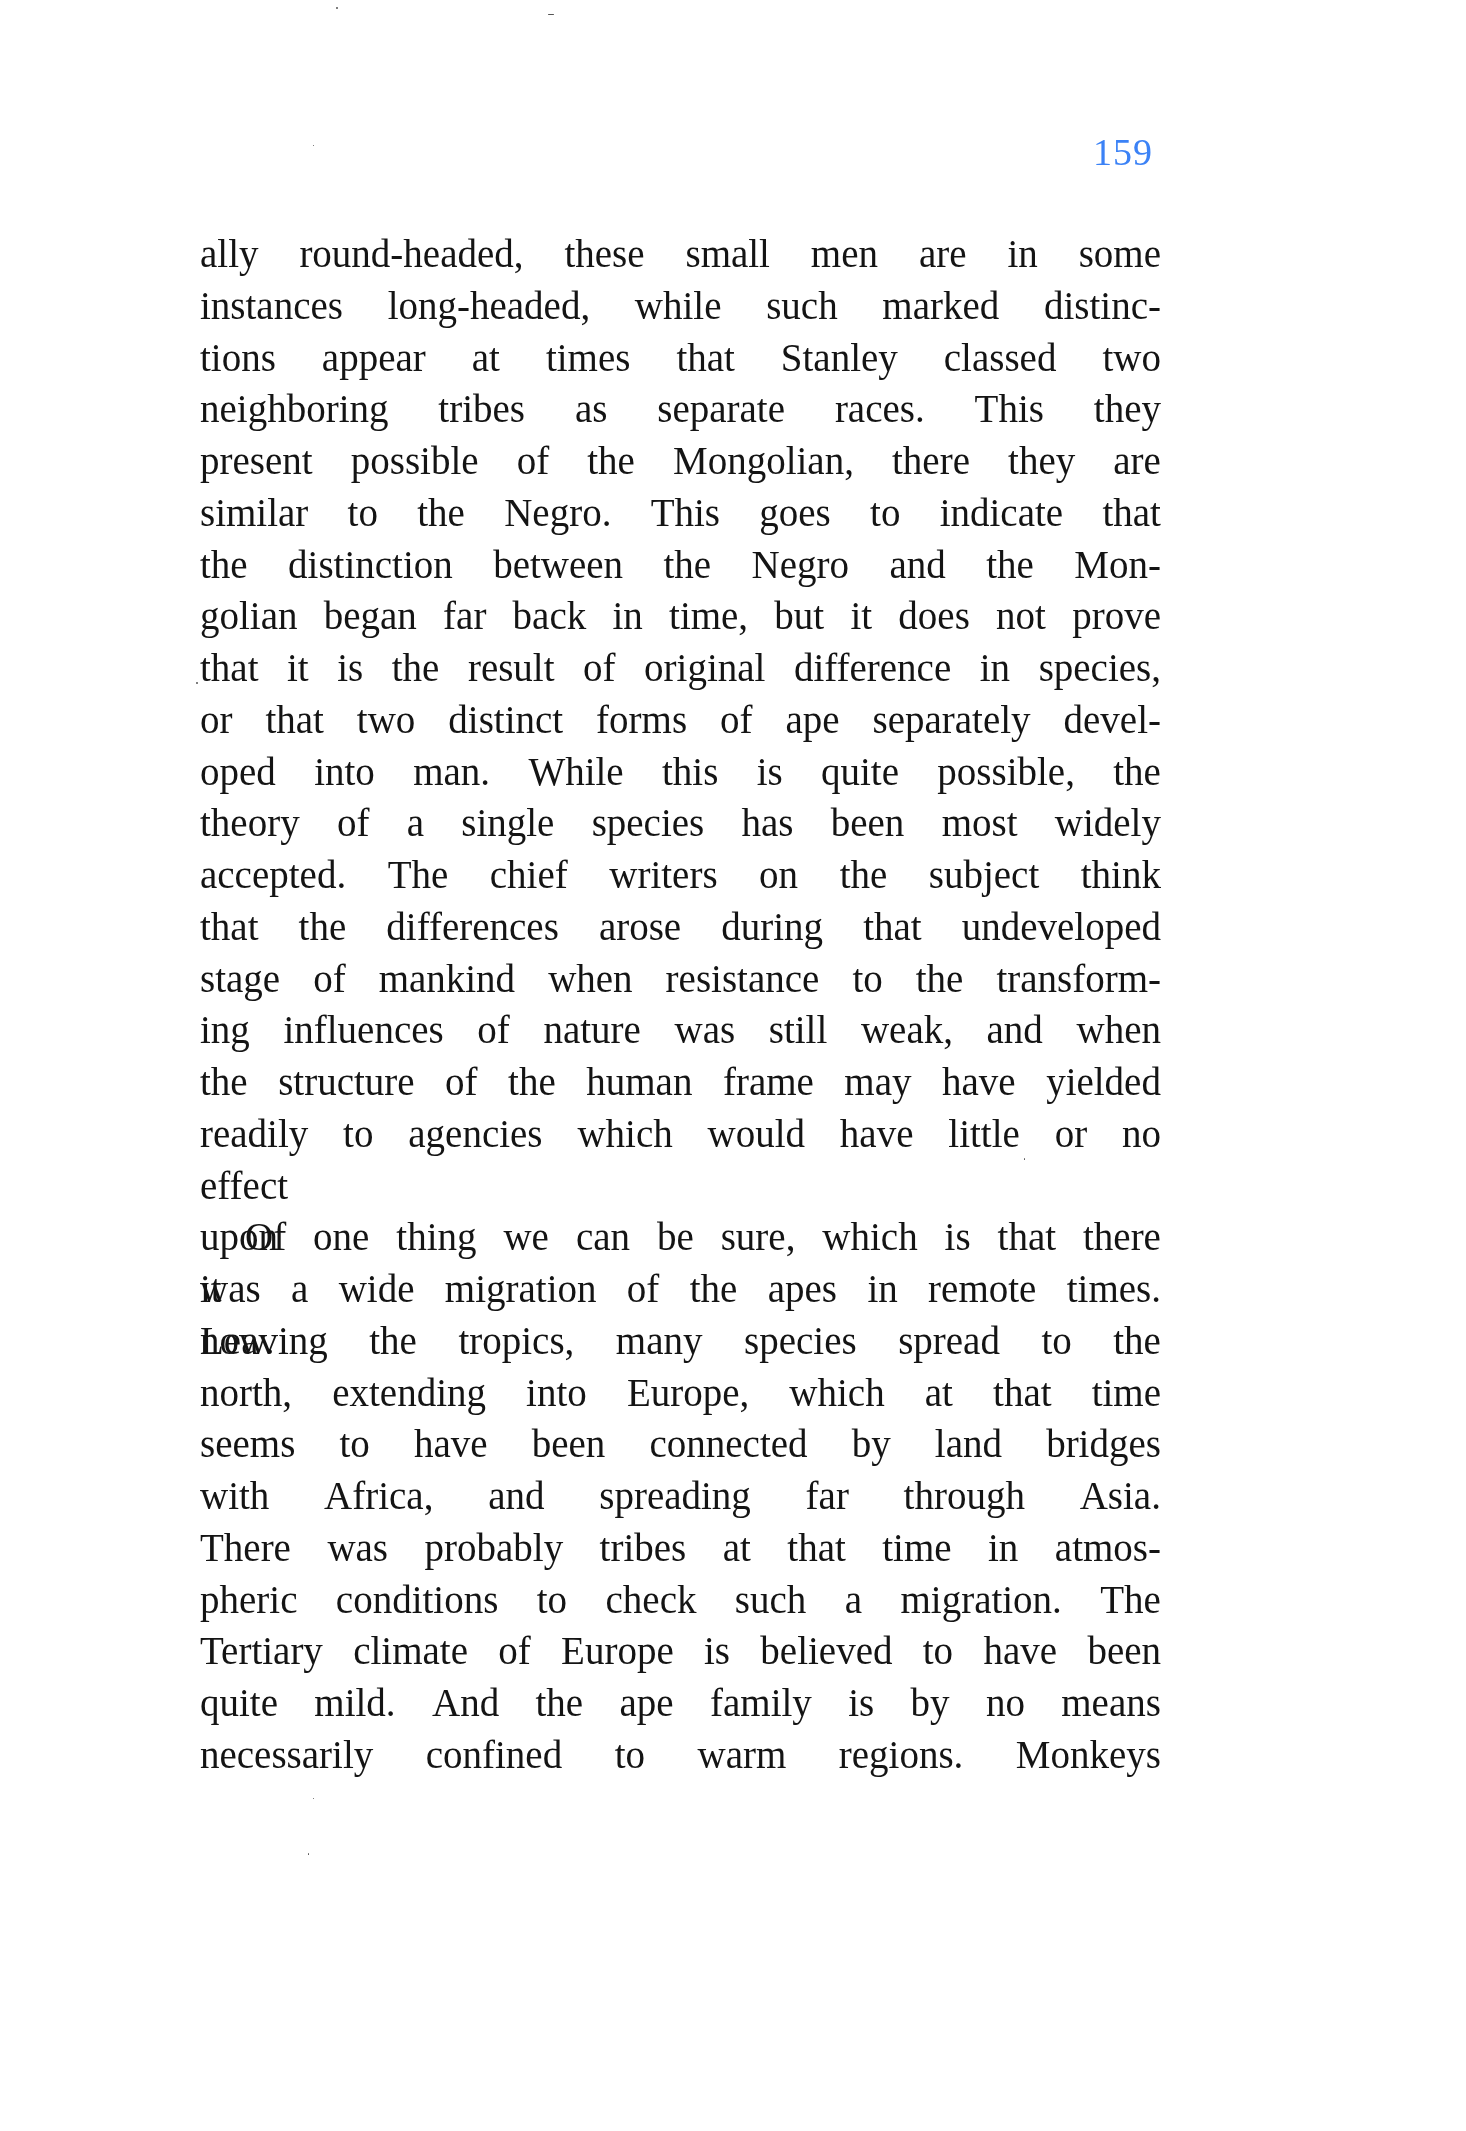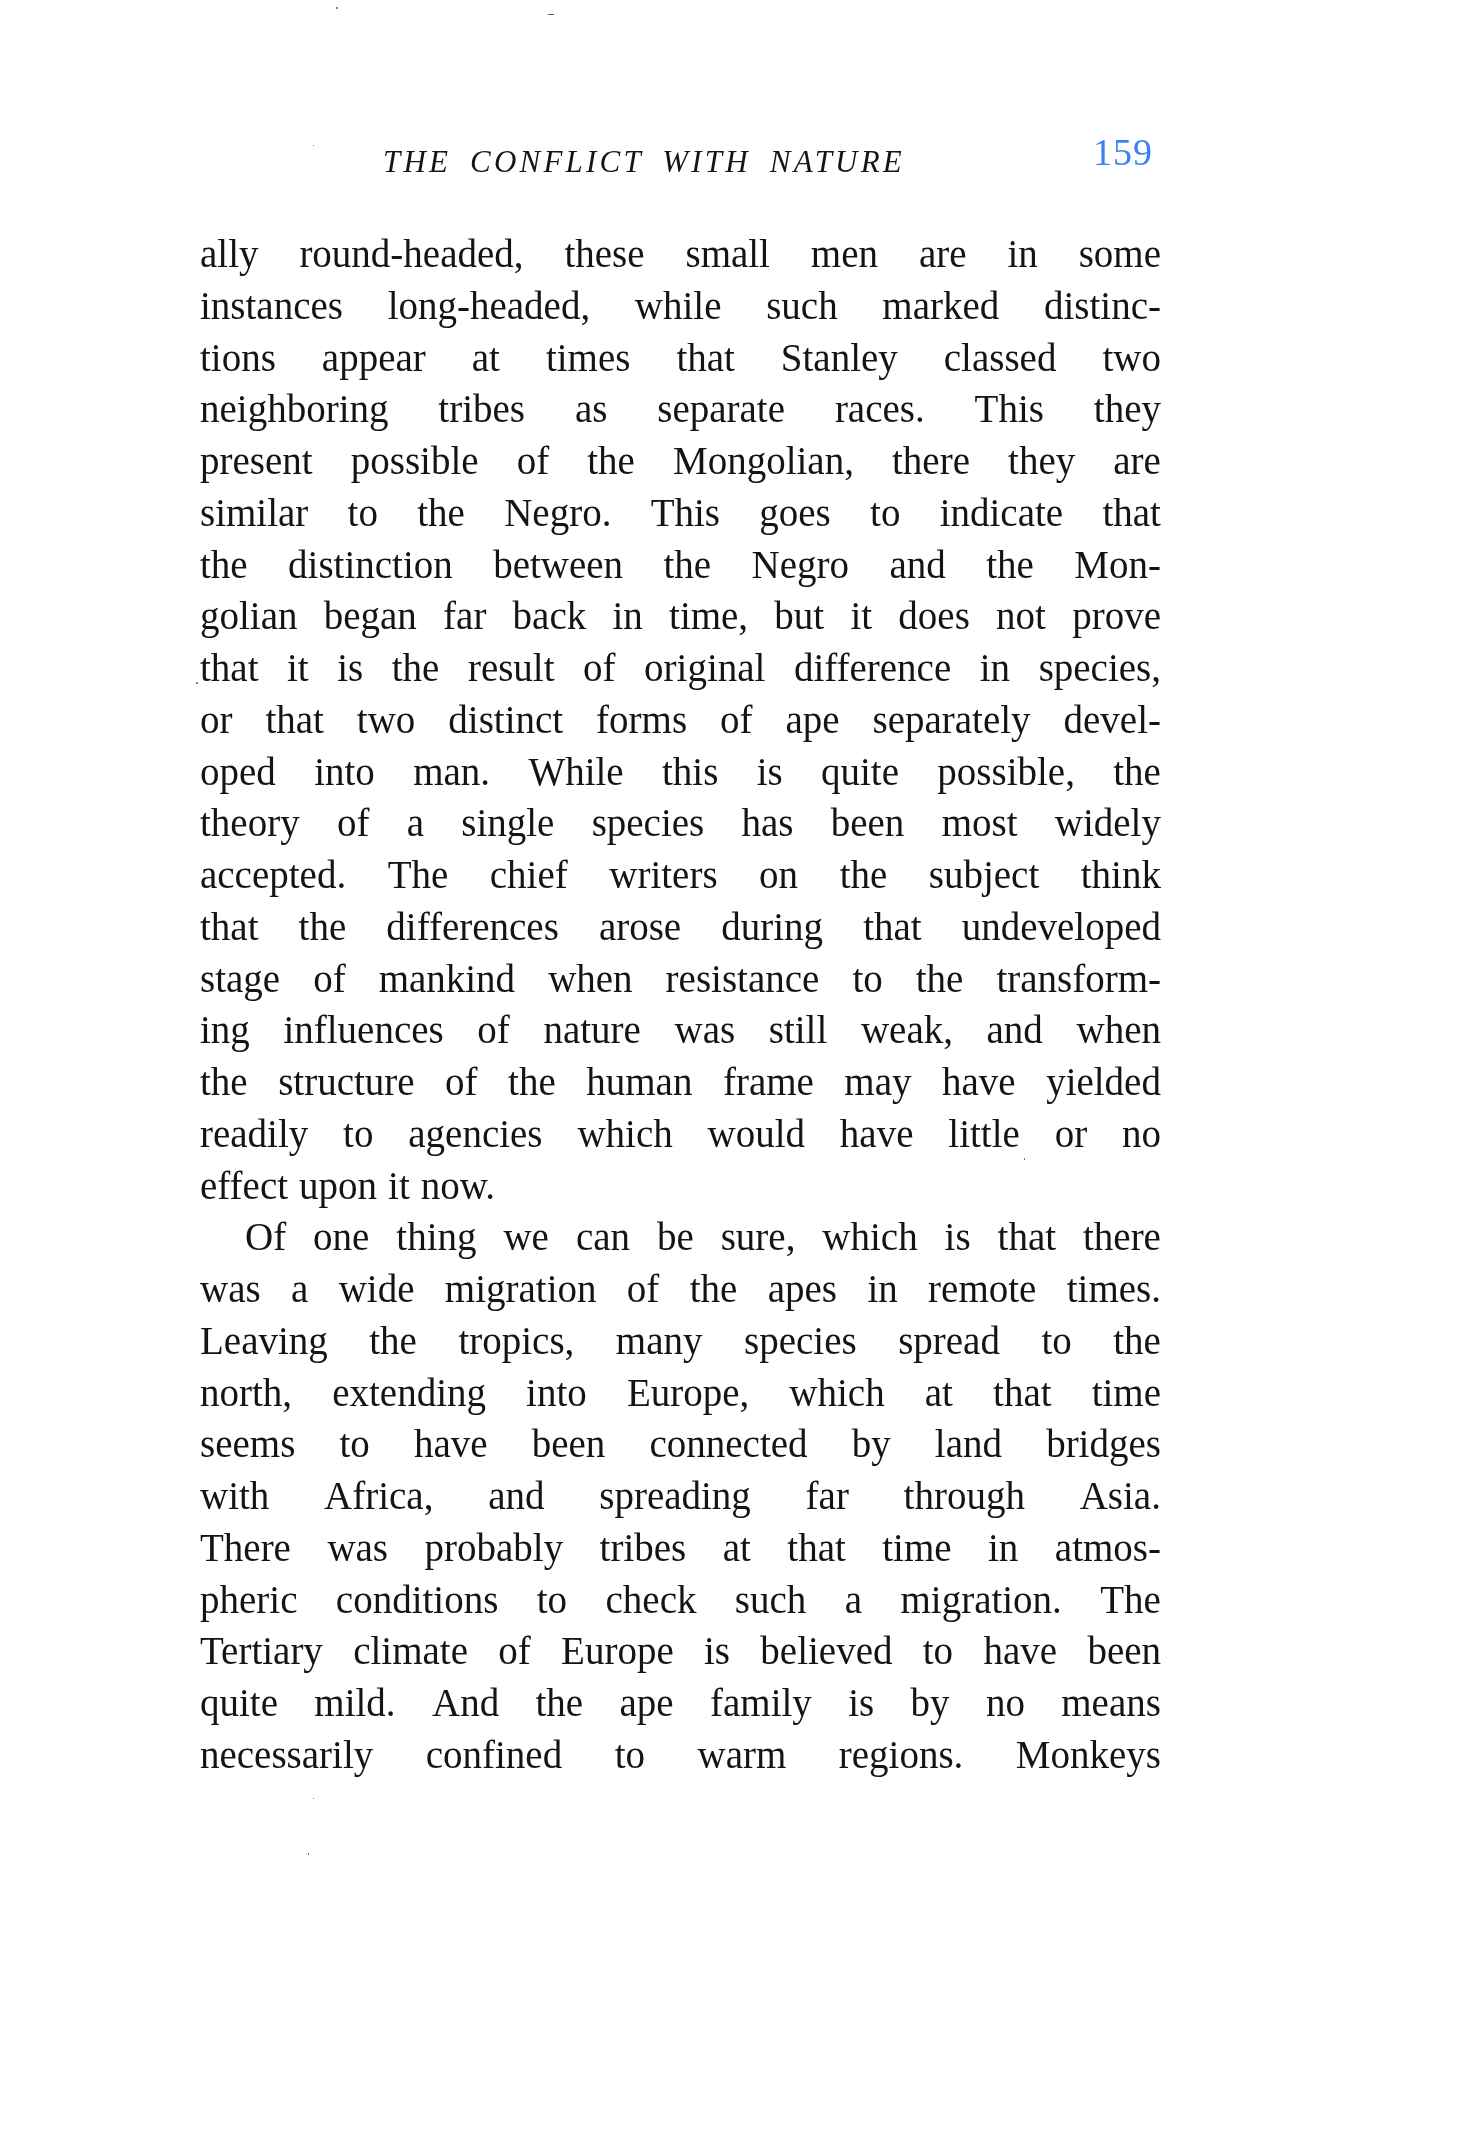--- a/index.html
+++ b/index.html
@@ -58,35 +58,34 @@
     .jline {
       display: flex;
       justify-content: space-between;
       height: 51.75px;
       line-height: 51.75px;
       font-size: 39px;
       white-space: nowrap;
       color: #141414;
     }
     .jline.indent { padding-left: 45px; }
-    .jline.last { justify-content: flex-start; }
+    .jline.last { justify-content: flex-start; flex-direction: column; }
     .jline.last .w { margin-right: 11px; }
     .speck {
       position: absolute;
       background: #555;
       width: 2px; height: 2px;
       border-radius: 1px;
     }
   </style>
 </head>
 <body>
 
 <div class="page">
 
-  <div class="running-head">THE CONFLICT WITH NATURE</div>
   <div class="page-number">159</div>
 
   <div class="body-text">
     <div class="paragraph">
         <div class="jline">
           <span class="w">ally</span>
           <span class="w">round-headed,</span>
           <span class="w">these</span>
           <span class="w">small</span>
           <span class="w">men</span>

